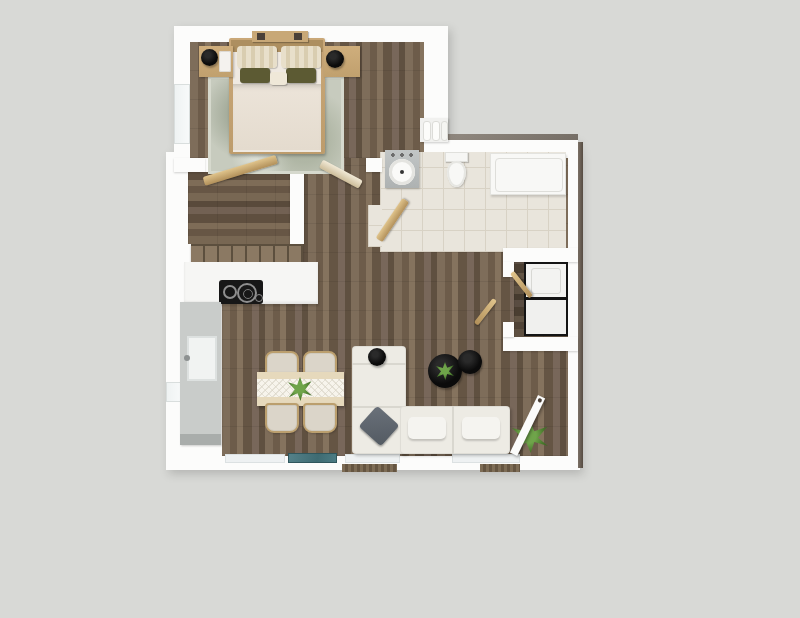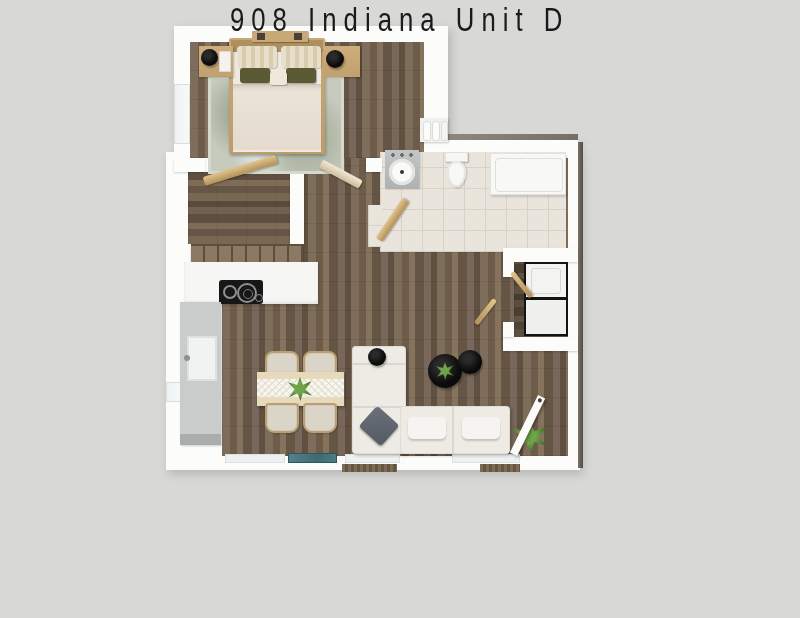--- a/index.html
+++ b/index.html
@@ -167,17 +167,14 @@
 
   <div class="blackdisc" style="left:428px;top:354px;width:34px;height:34px;"></div>
   <div class="blackdisc" style="left:458px;top:350px;width:24px;height:24px;"></div>
   <div class="plant" style="left:436px;top:362px;width:18px;height:18px;"></div>
   <div class="plant" style="left:512px;top:421px;width:36px;height:32px;"></div>
 
   <div class="abs" style="left:538px;top:395px;width:8px;height:64px;transform:rotate(26deg);transform-origin:top left;background:#fbfbfa;box-shadow:2px 1px 3px rgba(0,0,0,.35);">
     <div class="abs" style="left:2px;top:2px;width:4px;height:4px;background:#4a4038;border-radius:50%;"></div>
   </div>
 
-  <div class="caption">
-    <span>908 Indiana Unit D</span>
-  </div>
 
 </div>
 
 </body></html>

